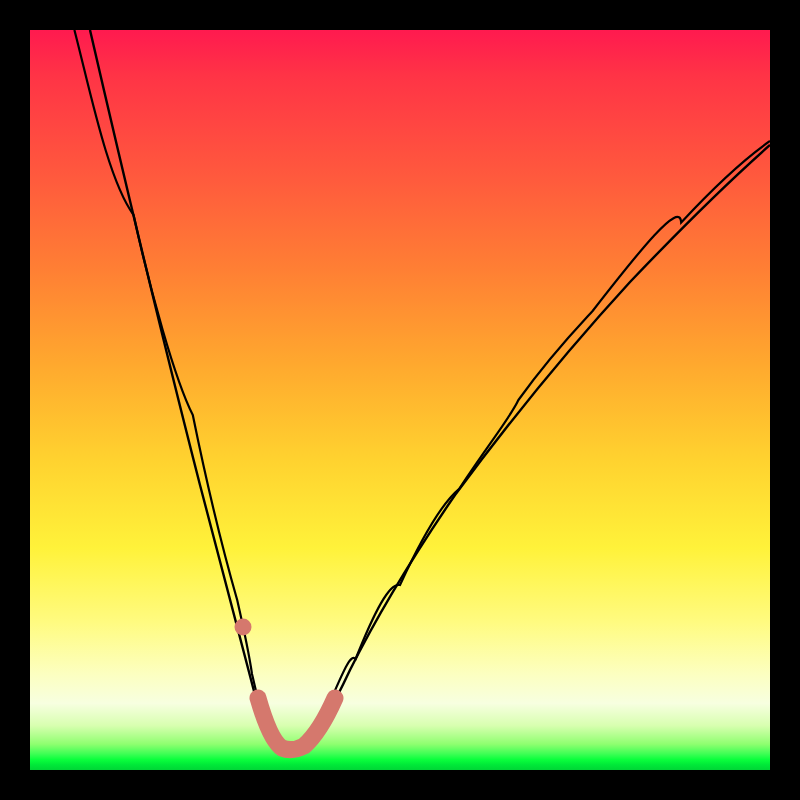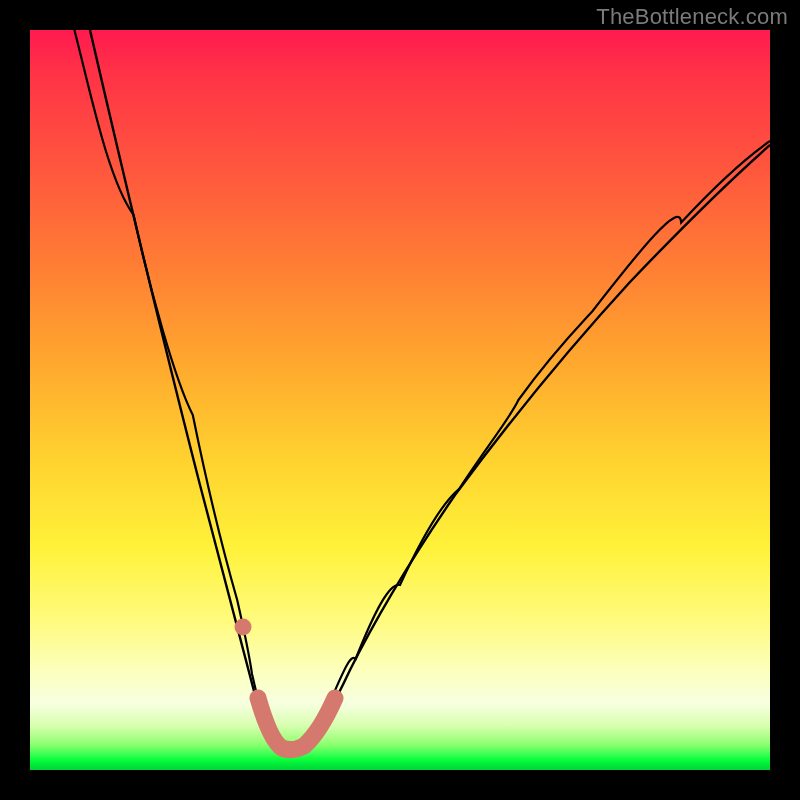--- a/index.html
+++ b/index.html
@@ -105,14 +105,13 @@
               M 228 668
               Q 240 710 252 718
               Q 262 722 274 716
               Q 290 702 305 668
             "></path>
 
       <circle cx="213" cy="597" r="8.5" fill="#d5786d"></circle>
     </svg>
   </div>
 
-  <div class="watermark">TheBottleneck.com</div>
 </div>
 
 </body></html>

